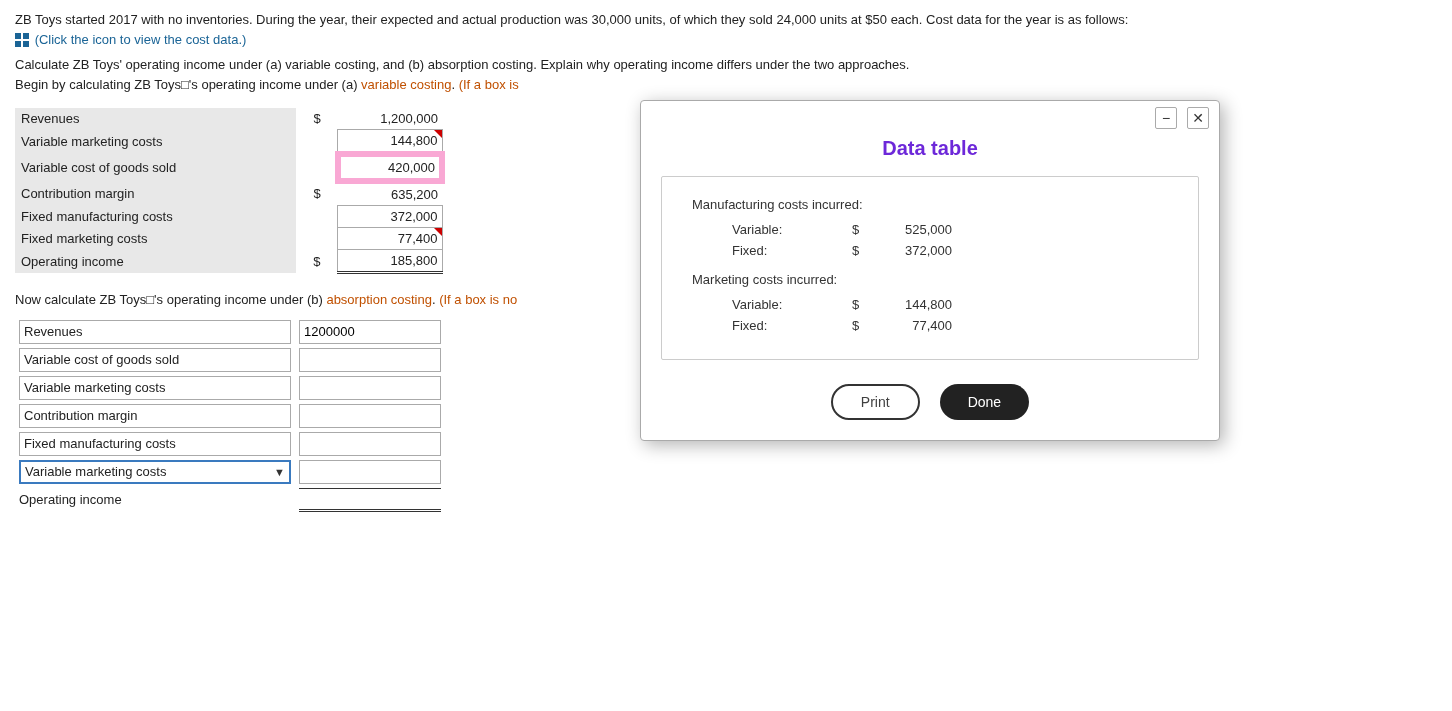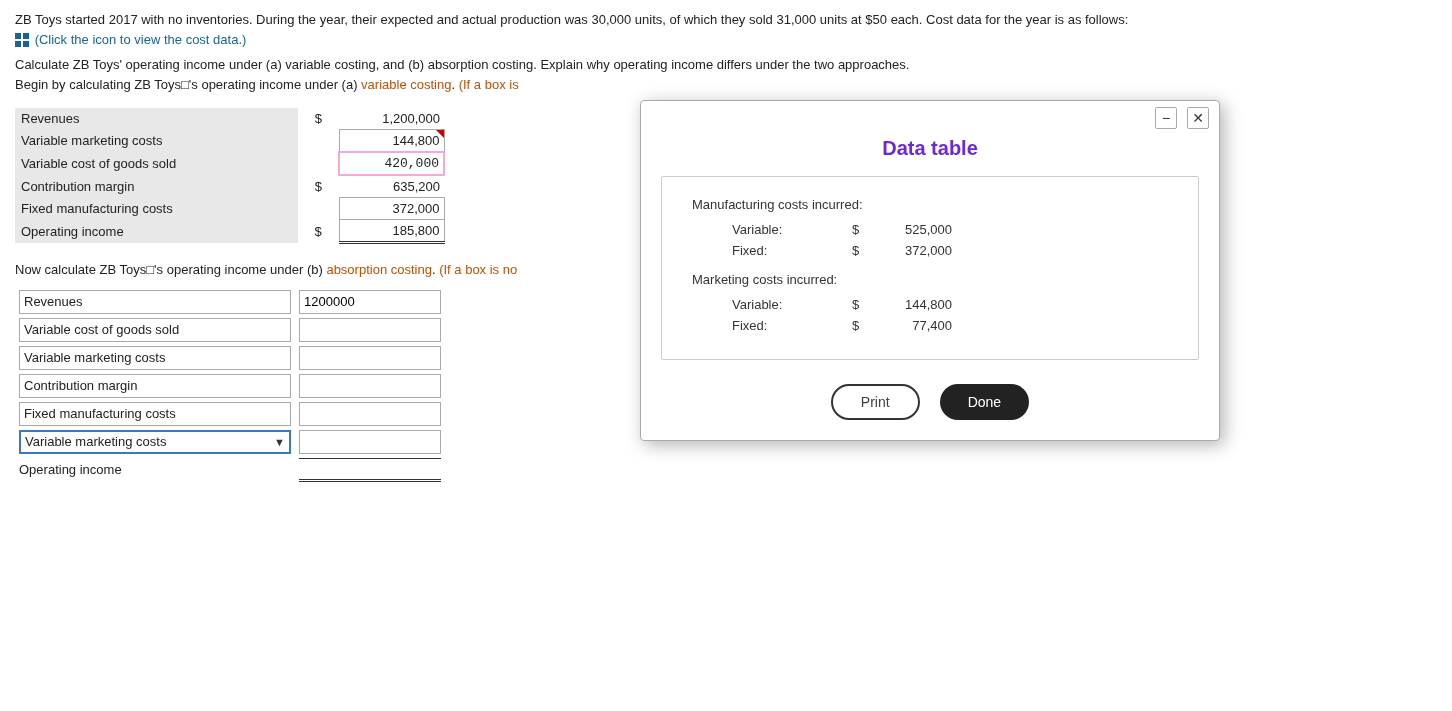--- a/index.html
+++ b/index.html
@@ -231,21 +231,21 @@
       margin-bottom: 14px;
     }
     .mktg-section {
       margin-top: 4px;
     }
   </style>
 </head>
 <body>
 
 <p class="intro-text">
-  <span>ZB Toys started 2017 with no inventories. During the year, their expected and actual production was 30,000 units, of which they sold 31,000 units at $50 each. Cost data for the year is as follows:</span><br>
+  <span>ZB Toys started 2017 with no inventories. During the year, their expected and actual production was 30,000 units, of which they sold 24,000 units at $50 each. Cost data for the year is as follows:</span><br>
   <span class="click-link">
     <svg class="grid-icon" viewBox="0 0 14 14" xmlns="http://www.w3.org/2000/svg">
       <rect x="0" y="0" width="6" height="6" fill="#1a6496"></rect>
       <rect x="8" y="0" width="6" height="6" fill="#1a6496"></rect>
       <rect x="0" y="8" width="6" height="6" fill="#1a6496"></rect>
       <rect x="8" y="8" width="6" height="6" fill="#1a6496"></rect>
     </svg>
     <span>(Click the icon to view the cost data.)</span>
   </span>
 </p>
@@ -269,35 +269,40 @@
 
     <tr>
       <td class="label-cell">Variable marketing costs</td>
       <td class="dollar-cell"></td>
       <td class="value-cell red-corner" style="position:relative;">144,800</td>
     </tr>
 
     <tr>
       <td class="label-cell">Variable cost of goods sold</td>
       <td class="dollar-cell"></td>
-      <td class="value-cell" style="border:2px solid #f9a8d4;font-family:Liberation Mono, monospace;">420,000</td>
+      <td class="value-cell" style="border:6px solid #f9a8d4;">420,000</td>
     </tr>
 
     <tr>
       <td class="label-cell">Contribution margin</td>
       <td class="dollar-cell">$</td>
       <td class="value-cell no-border" style="border:none;">635,200</td>
     </tr>
 
     <tr>
       <td class="label-cell">Fixed manufacturing costs</td>
       <td class="dollar-cell"></td>
       <td class="value-cell">372,000</td>
     </tr>
 
+    <tr>
+      <td class="label-cell">Fixed marketing costs</td>
+      <td class="dollar-cell"></td>
+      <td class="value-cell red-corner" style="position:relative;">77,400</td>
+    </tr>
 
     <tr>
       <td class="label-cell">Operating income</td>
       <td class="dollar-cell">$</td>
       <td class="value-cell" style="border-top:1px solid #333; border-bottom:3px double #333; border-left:1px solid #aaa; border-right:1px solid #aaa;">185,800</td>
     </tr>
   </tbody>
 </table>
 
 <p class="now-calc-text">

